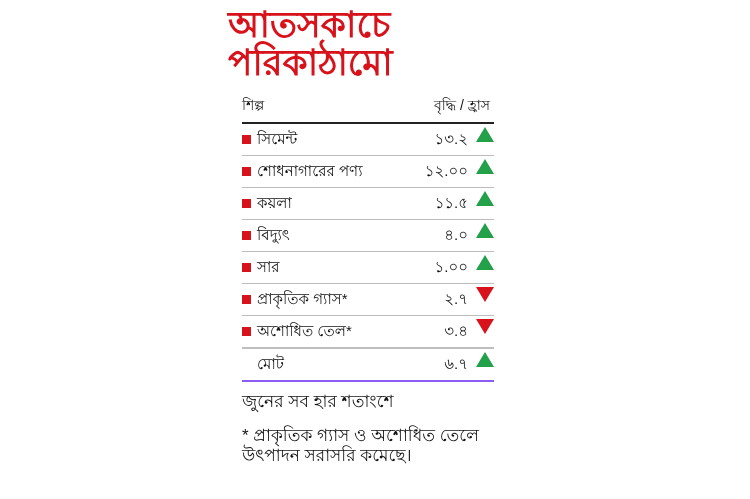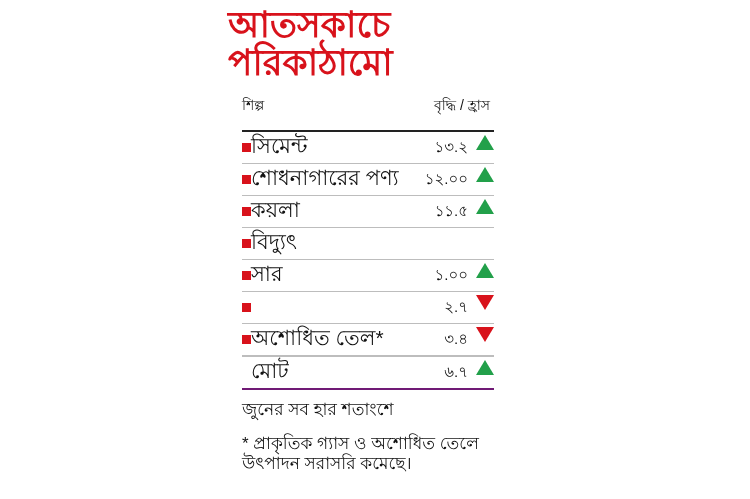--- a/index.html
+++ b/index.html
@@ -42,46 +42,46 @@
     margin-top: 12px;
     width: 252px;
     margin-left: 14px;
   }
   .hdr {
     display: flex;
     align-items: flex-end;
     justify-content: space-between;
     font-size: 14px;
     color: #111111;
-    padding-bottom: 12px;
+    padding-bottom: 4px;
     border-bottom: 2px solid #222222;
   }
   .hdr .h-left {
     text-align: left;
   }
   .hdr .h-right {
     text-align: right;
     padding-right: 4px;
   }
   .row {
     display: flex;
     align-items: center;
     justify-content: space-between;
     height: 31px;
     border-bottom: 1px solid #bdbdbd;
   }
   .row.total {
-    border-bottom: 2px solid #701a75;
+    border-bottom: 2px solid #8b5cf6;
     border-top: 1px solid #bdbdbd;
   }
   .cell-left {
     display: flex;
     align-items: center;
-    gap: 0;
-    font-size: 21px;
+    gap: 6px;
+    font-size: 15px;
     color: #111111;
     white-space: nowrap;
   }
   .bullet {
     width: 9px;
     height: 9px;
     background: #d8121b;
     display: inline-block;
     flex: 0 0 auto;
   }
@@ -174,34 +174,39 @@
             <div class="cell-right">
               <span class="val">১১.৫</span>
               <span class="tri up"></span>
             </div>
           </div>
           <div class="row">
             <div class="cell-left">
               <span class="bullet"></span>
               <span>বিদ্যুৎ</span>
             </div>
+            <div class="cell-right">
+              <span class="val">৪.০</span>
+              <span class="tri up"></span>
+            </div>
           </div>
           <div class="row">
             <div class="cell-left">
               <span class="bullet"></span>
               <span>সার</span>
             </div>
             <div class="cell-right">
               <span class="val">১.০০</span>
               <span class="tri up"></span>
             </div>
           </div>
           <div class="row">
             <div class="cell-left">
               <span class="bullet"></span>
+              <span>প্রাকৃতিক গ্যাস*</span>
             </div>
             <div class="cell-right">
               <span class="val">২.৭</span>
               <span class="tri down"></span>
             </div>
           </div>
           <div class="row">
             <div class="cell-left">
               <span class="bullet"></span>
               <span>অশোধিত তেল*</span>

